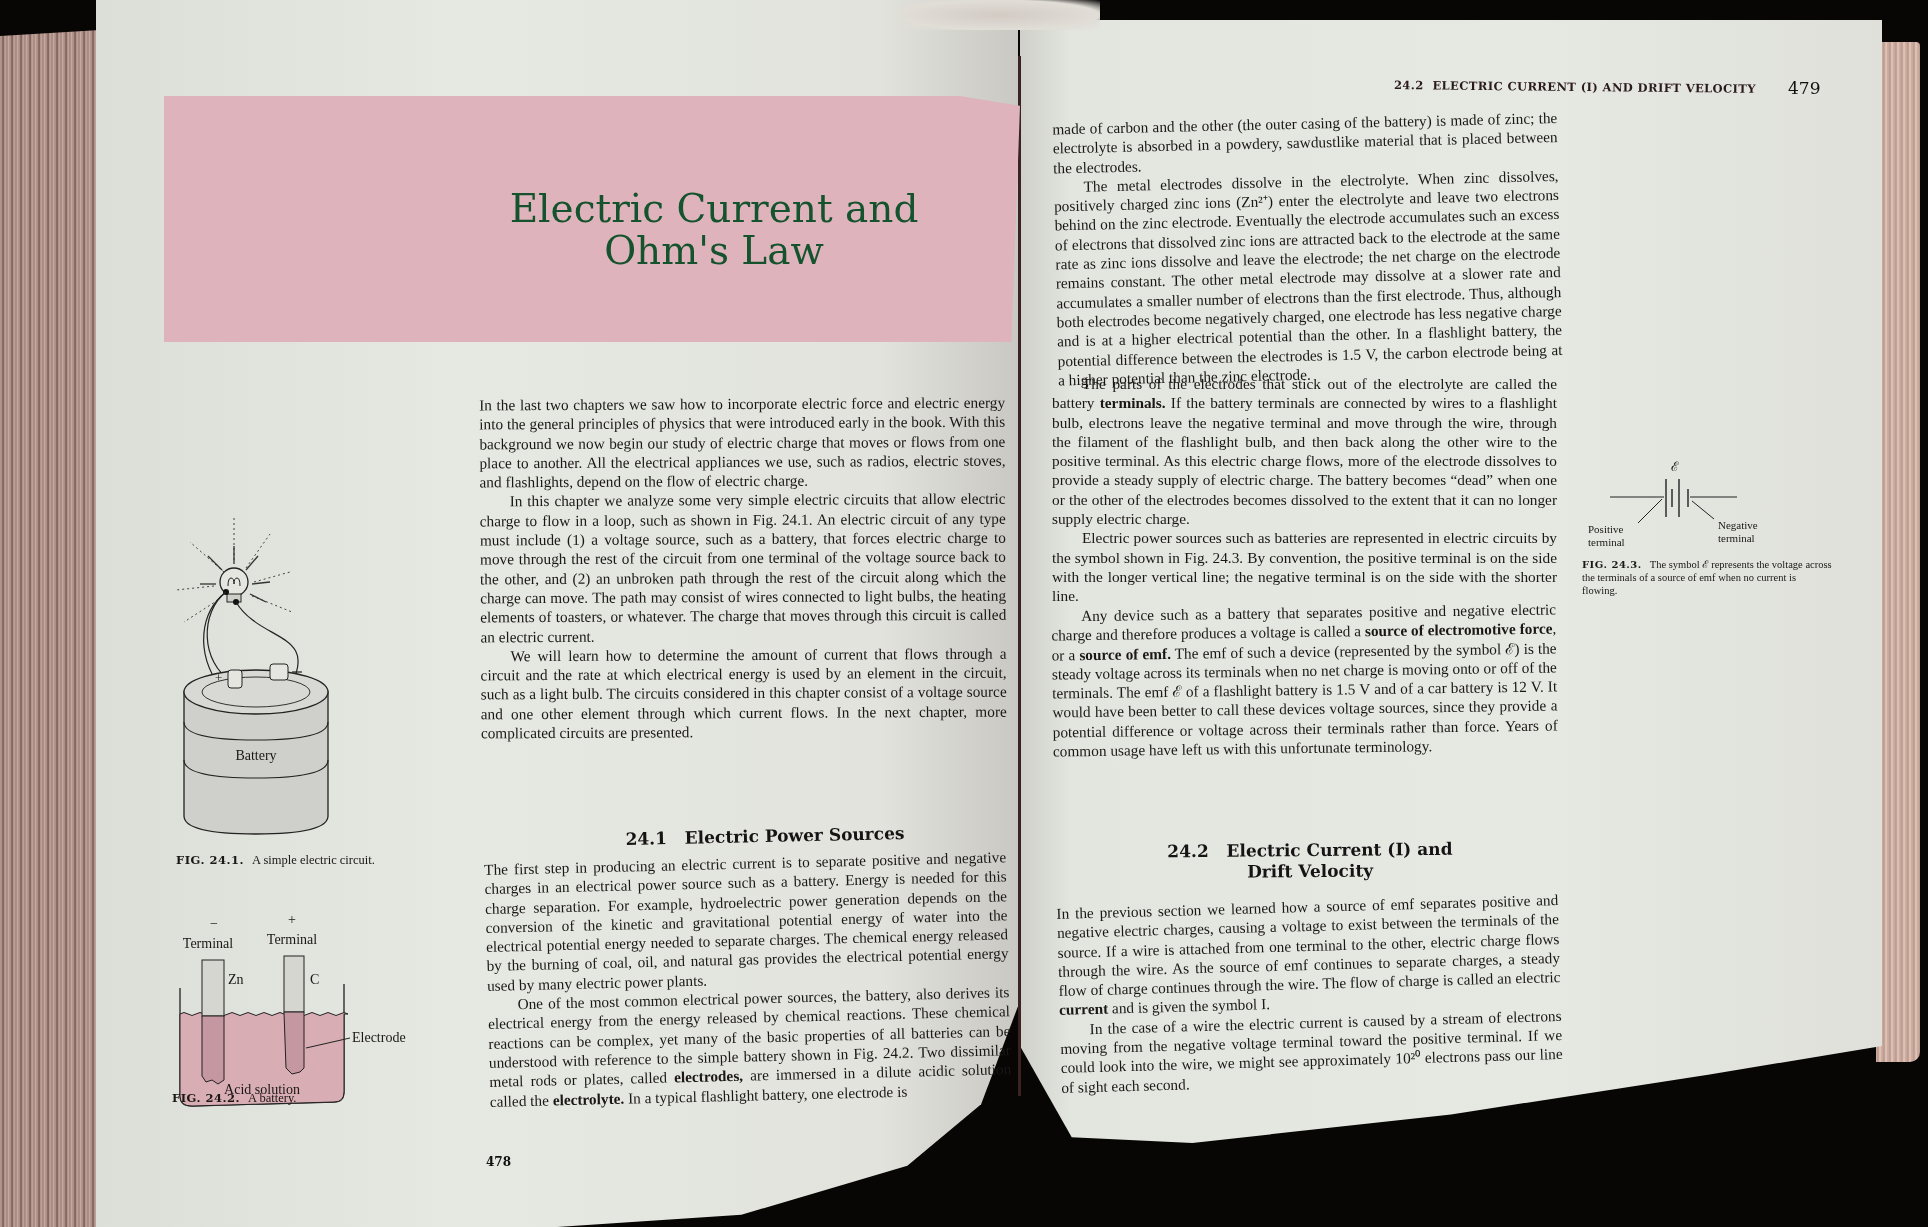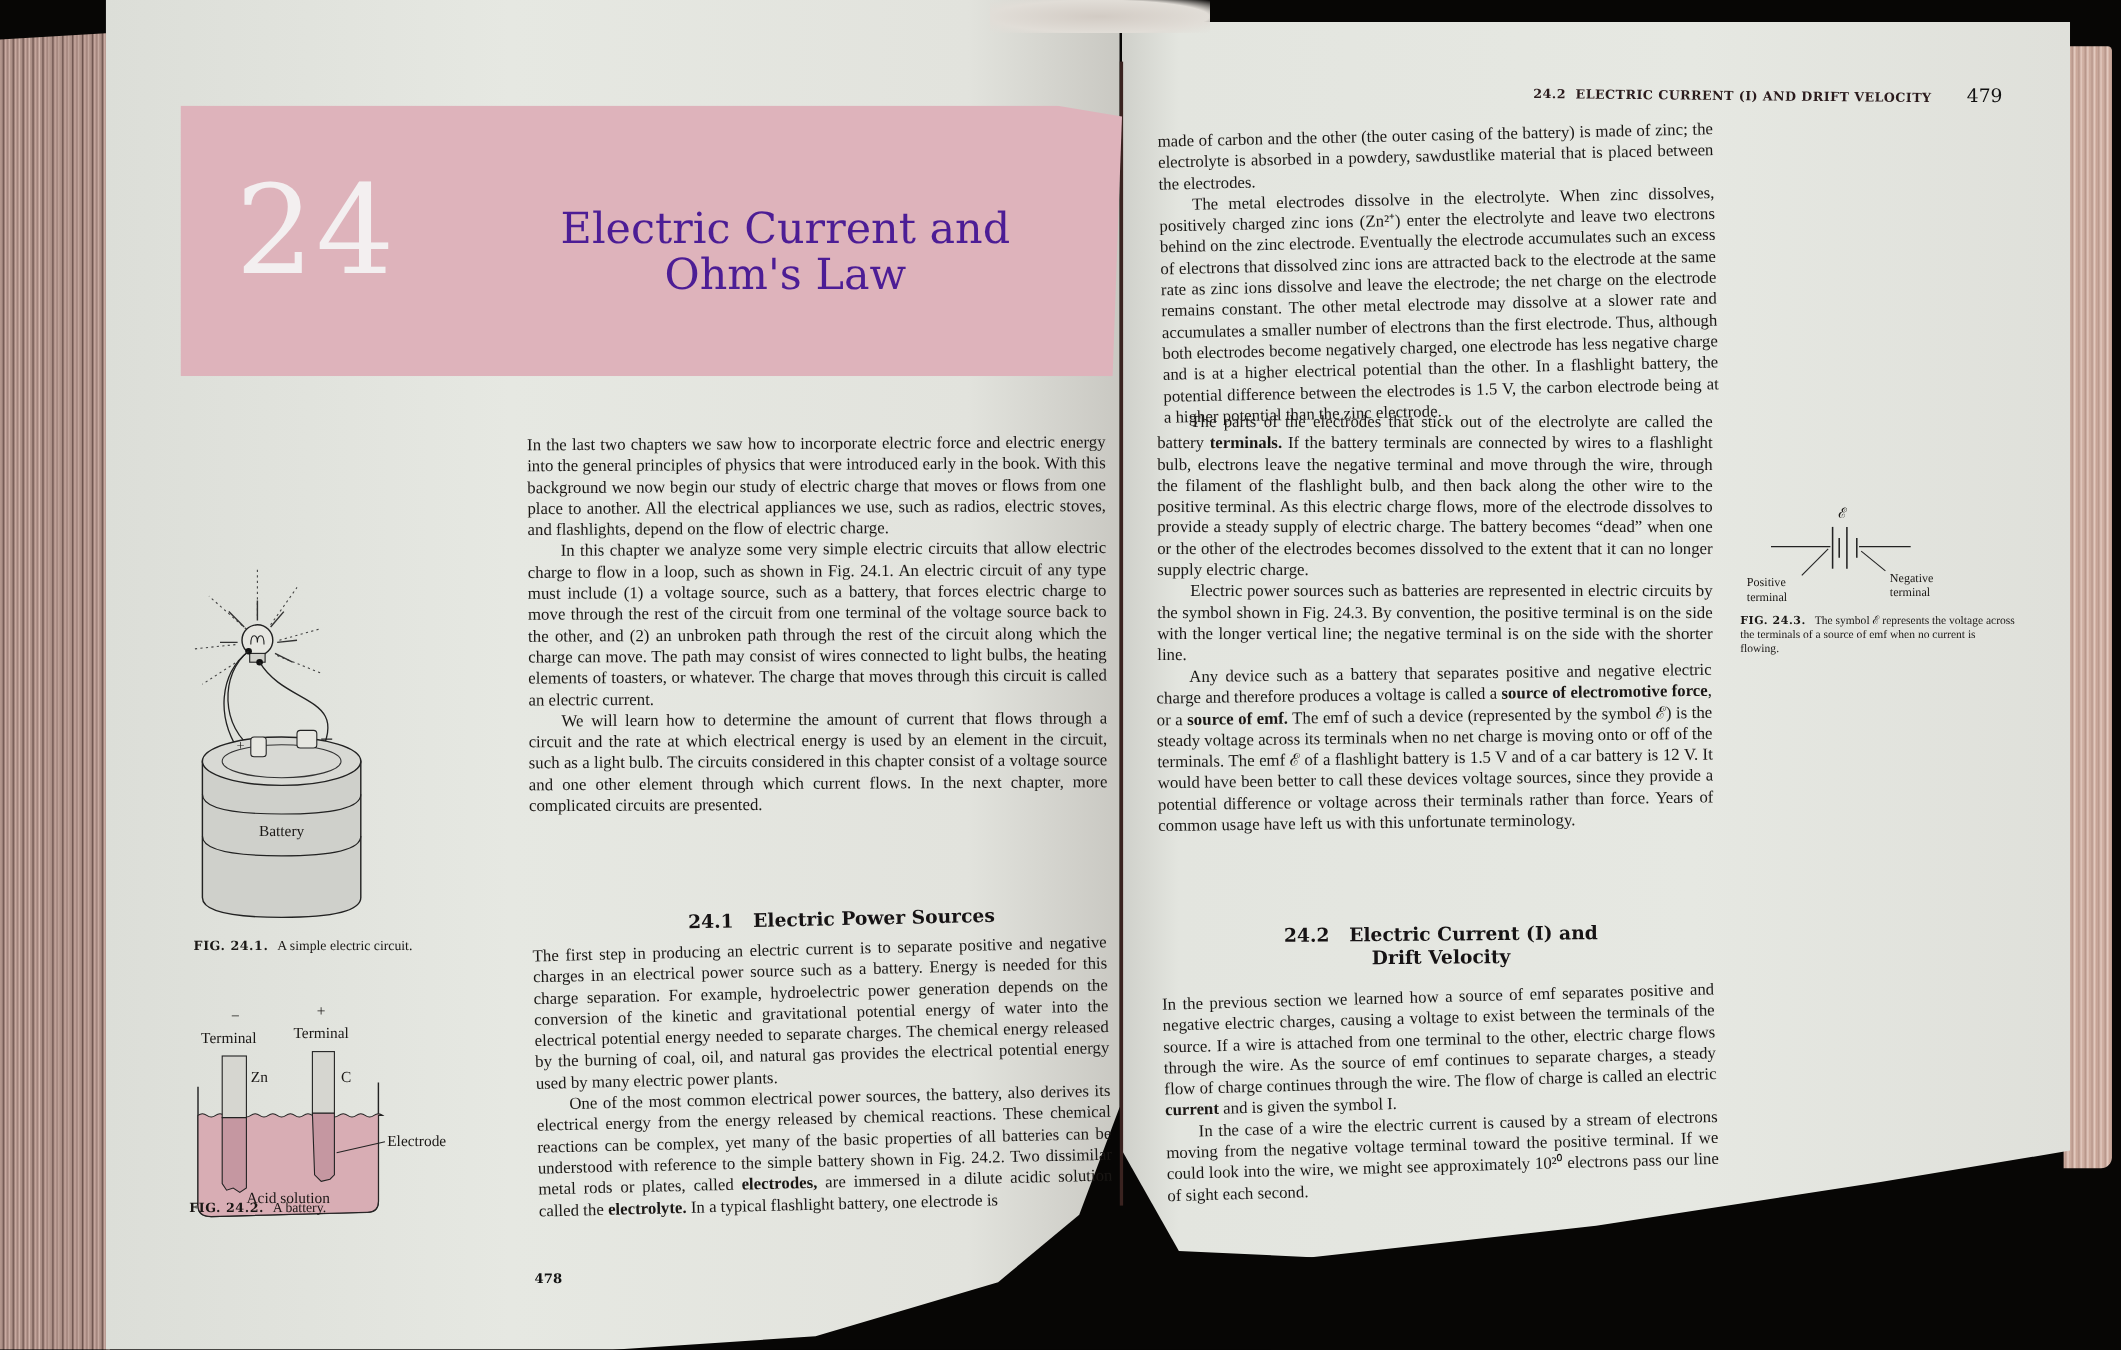--- a/index.html
+++ b/index.html
@@ -45,21 +45,21 @@
     background: #deb3bb;
     clip-path: polygon(0 0, 93% 0, 100% 4%, 99% 100%, 0 100%);
   }
   .chapter-num {
     position: absolute; left: 50px; top: 58px;
     font-family: "DejaVu Serif", serif; font-size: 112px; color: #f3eff0;
     letter-spacing: 2px; line-height: 1;
   }
   .chapter-title {
     position: absolute; left: 300px; top: 92px; width: 500px; text-align: center;
-    font-family: "DejaVu Serif", serif; font-size: 39px; color: #4c1d95; line-height: 42px;
+    font-family: "DejaVu Serif", serif; font-size: 39px; color: #14532d; line-height: 42px;
   }
 
   .body-text {
     font-size: 15.3px; line-height: 19.3px; color: #1a1715; text-align: justify;
   }
   .body-text p { margin: 0; text-indent: 0; }
   .body-text p.indent { text-indent: 30px; }
   .body-text b { font-weight: bold; }
 
   .left-intro { position: absolute; left: 480px; top: 394px; width: 526px; transform: rotate(-0.3deg); }
@@ -105,21 +105,20 @@
 
 <div class="book">
   <div class="page-edges-left"></div>
   <div class="page-edges-right"></div>
   <div class="page-left"></div>
   <div class="page-right"></div>
   <div class="top-shadow"></div>
   <div class="gutter"></div>
 
   <div class="banner">
-    <div class="chapter-num">24</div>
     <div class="chapter-title">
       <div>Electric Current and</div>
       <div>Ohm's Law</div>
     </div>
   </div>
 
   <div class="left-intro body-text">
     <p>In the last two chapters we saw how to incorporate electric force and electric energy into the general principles of physics that were introduced early in the book. With this background we now begin our study of electric charge that moves or flows from one place to another. All the electrical appliances we use, such as radios, electric stoves, and flashlights, depend on the flow of electric charge.</p>
     <p class="indent">In this chapter we analyze some very simple electric circuits that allow electric charge to flow in a loop, such as shown in Fig. 24.1. An electric circuit of any type must include (1) a voltage source, such as a battery, that forces electric charge to move through the rest of the circuit from one terminal of the voltage source back to the other, and (2) an unbroken path through the rest of the circuit along which the charge can move. The path may consist of wires connected to light bulbs, the heating elements of toasters, or whatever. The charge that moves through this circuit is called an electric current.</p>
     <p class="indent">We will learn how to determine the amount of current that flows through a circuit and the rate at which electrical energy is used by an element in the circuit, such as a light bulb. The circuits considered in this chapter consist of a voltage source and one other element through which current flows. In the next chapter, more complicated circuits are presented.</p>

